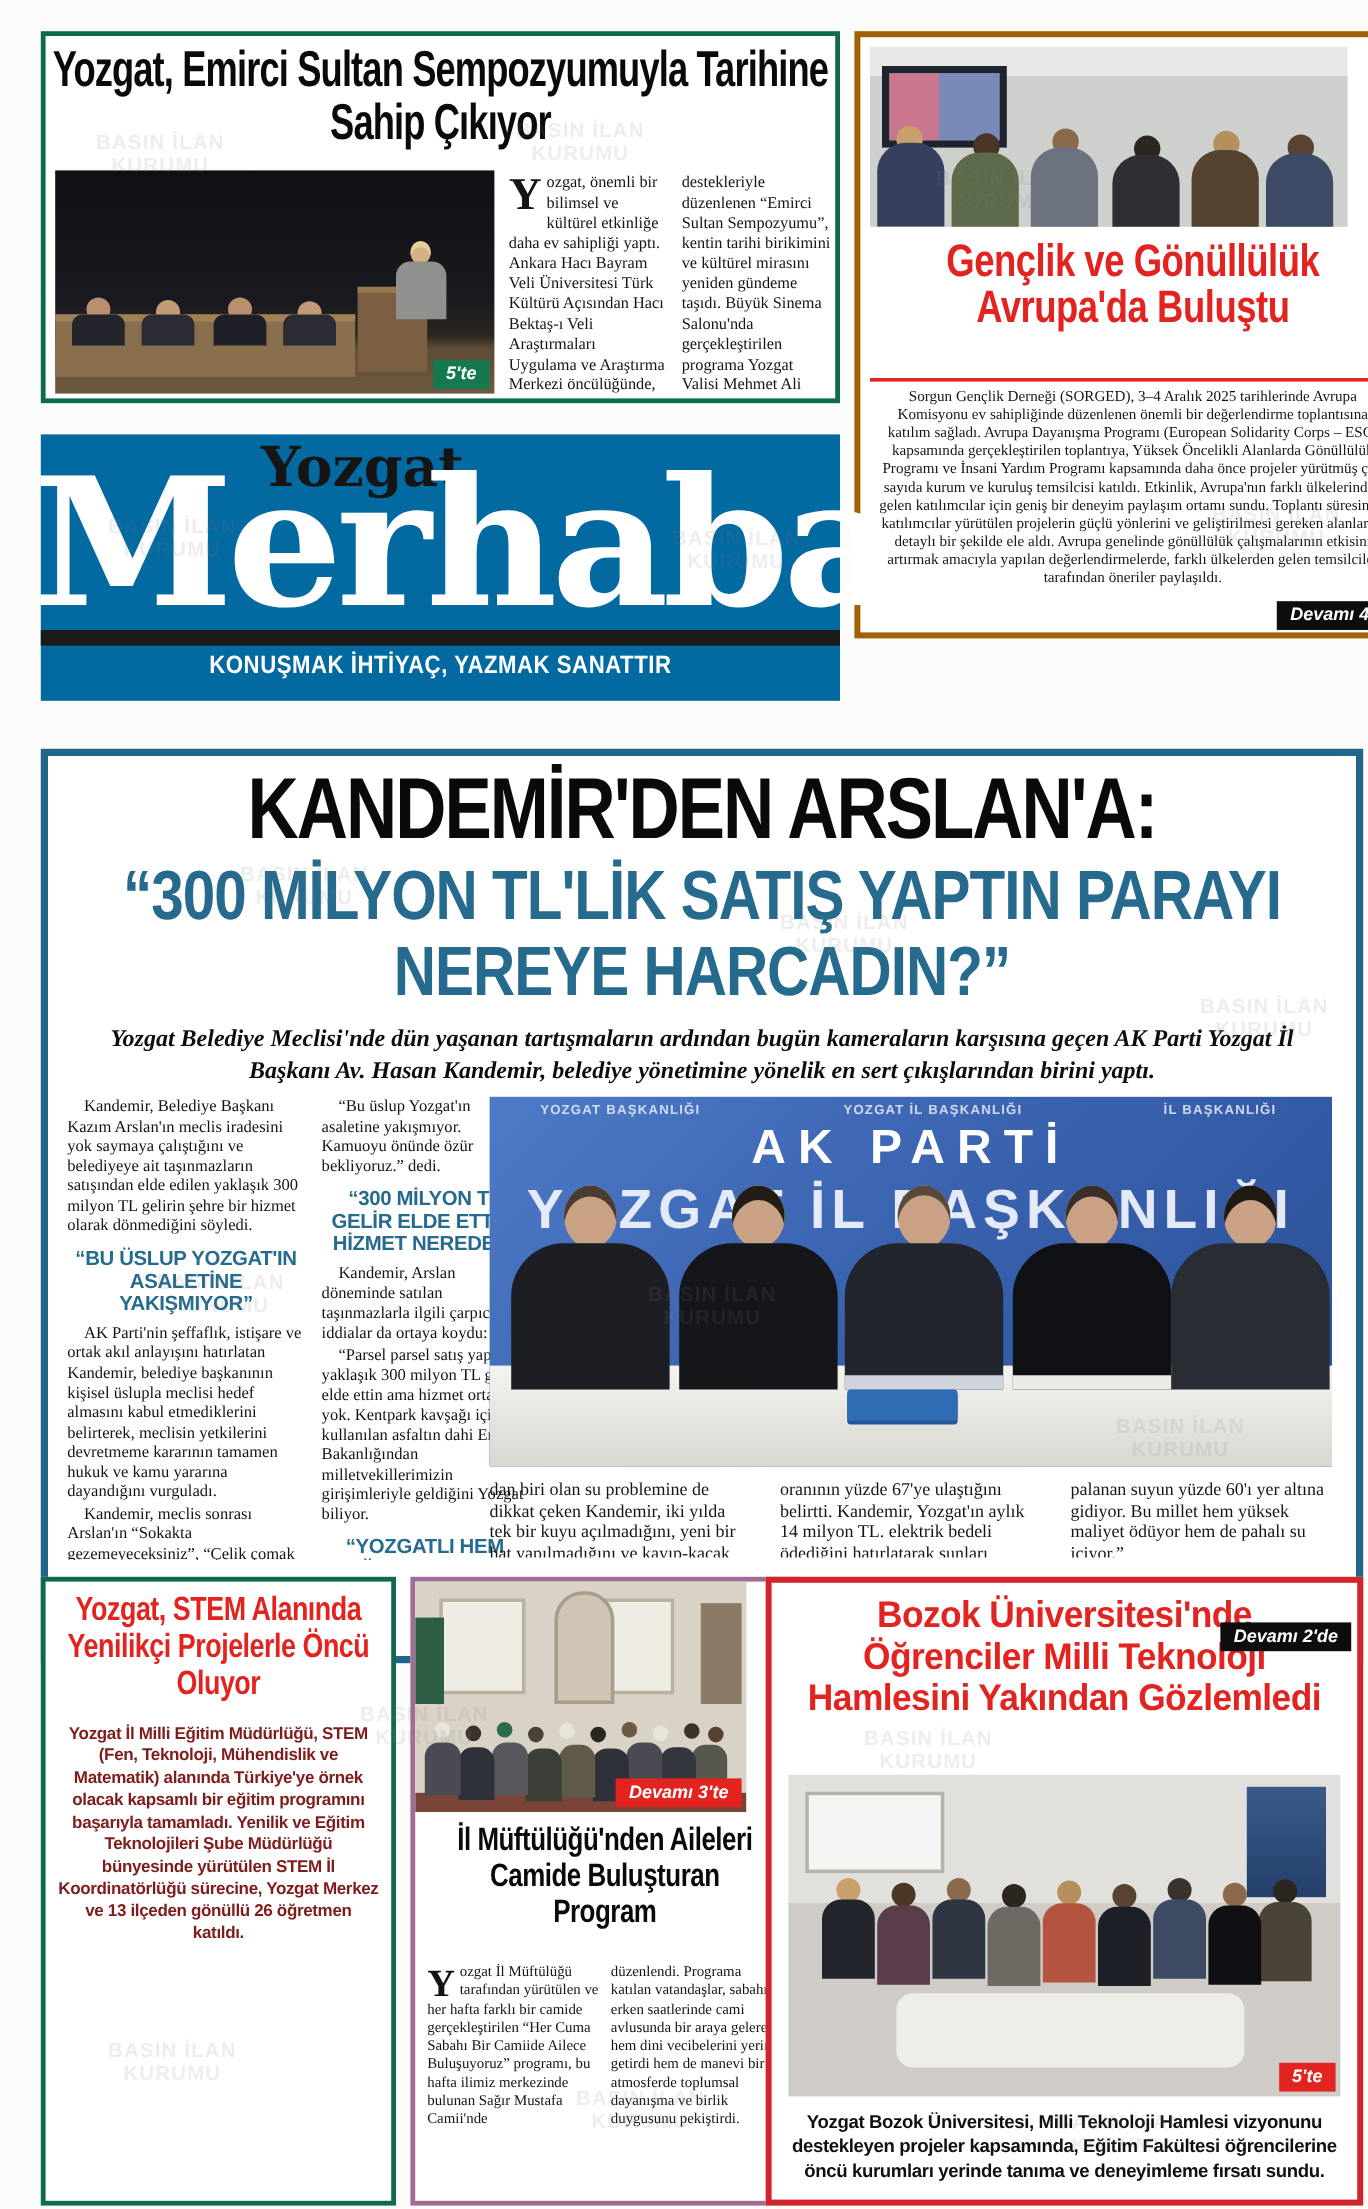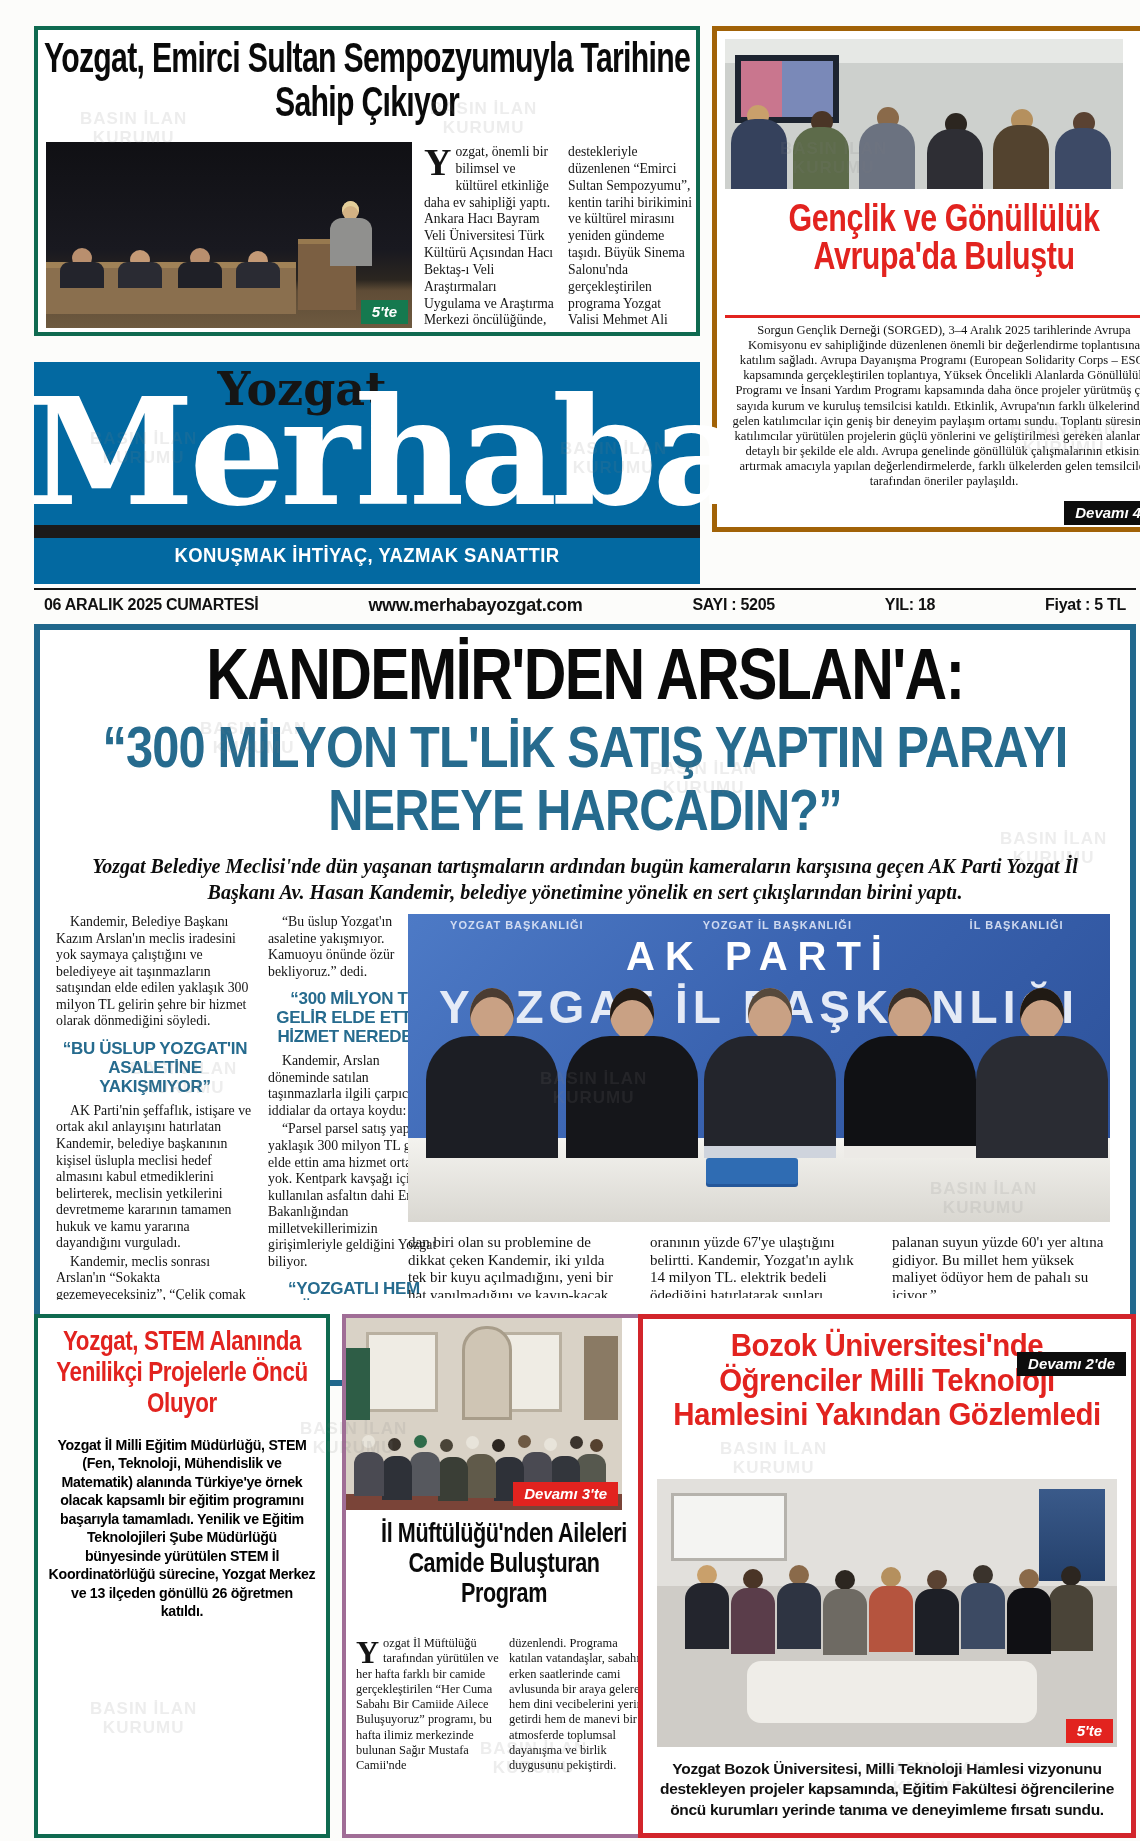--- a/index.html
+++ b/index.html
@@ -64,21 +64,21 @@
             background:linear-gradient(#f4f3ef,#d9d7d1);}
   .ak-book{position:absolute;left:298px;bottom:38px;width:92px;height:26px;background:#2f6cb3;
            border-radius:3px;box-shadow:0 3px 0 #24579a;}
   .ak-person{position:absolute;bottom:64px;width:132px;height:170px;}
   .ak-torso{position:absolute;bottom:0;left:0;width:132px;height:122px;border-radius:44px 44px 0 0;}
   .ak-head{position:absolute;top:0;left:44px;width:44px;height:52px;border-radius:50%;
            background:#c9a184;box-shadow:inset 0 11px 0 #3a2e26;}
   
   .stem-box{left:34px;top:1314px;width:296px;height:524px;border:4px solid #0f6a50;}
   .stem-body{position:absolute;left:10px;right:10px;top:118px;text-align:center;
-             font:bold 14.2px/1.3 "Liberation Sans",sans-serif;color:#000000;letter-spacing:-0.3px;}
+             font:bold 14.2px/1.3 "Liberation Sans",sans-serif;color:#7f1d1d;letter-spacing:-0.3px;}
   .mufti-box{left:342px;top:1314px;width:324px;height:524px;border:4px solid #a06d96;}
   .mufti-cols{position:absolute;left:10px;right:10px;top:318px;bottom:8px;display:flex;gap:10px;}
   .mufti-col{flex:1;font-size:12.4px;line-height:1.23;overflow:hidden;}
   .bozok-box{left:638px;top:1314px;width:498px;height:524px;border:5px solid #d2252b;}
   .bozok-body{position:absolute;left:16px;right:16px;top:440px;text-align:center;
               font:bold 15.5px/1.32 "Liberation Sans",sans-serif;color:#101010;letter-spacing:-0.3px;}
   
   .stamp{position:absolute;}
 </style>
 </head>
@@ -117,27 +117,20 @@
     <div class="badge black" style="right:2px;bottom:2px;">Devamı 4'te</div>
   </div>
 
   <div class="box mast">
     <div class="mast-overline">Yozgat</div>
     <div class="mast-title">Merhaba</div>
     <div class="mast-stripe"></div>
     <div class="mast-tagline sqz" style="--w:700px;--s:.88;font-size:21px;line-height:1;letter-spacing:0.5px;">KONUŞMAK İHTİYAÇ, YAZMAK SANATTIR</div>
   </div>
 
-  <div class="dateline">
-    <span>06 ARALIK 2025 CUMARTESİ</span>
-    <span class="site">www.merhabayozgat.com</span>
-    <span>SAYI : 5205</span>
-    <span>YIL: 18</span>
-    <span>Fiyat : 5 TL</span>
-  </div>
 
   <div class="box main-box">
     <div class="sqz" style="--w:1340px;--s:.82;font-size:72px;line-height:1;letter-spacing:-2px;color:#0a0a0a;margin-top:8px;">KANDEMİR'DEN ARSLAN'A:</div>
     <div class="sqz" style="--w:1300px;--s:.84;font-size:58px;line-height:1.08;letter-spacing:-1px;color:#266b8e;margin-top:6px;">“300 MİLYON TL'LİK SATIŞ YAPTIN PARAYI NEREYE HARCADIN?”</div>
     <div class="main-deck">Yozgat Belediye Meclisi'nde dün yaşanan tartışmaların ardından bugün kameraların karşısına geçen AK Parti Yozgat İl Başkanı Av. Hasan Kandemir, belediye yönetimine yönelik en sert çıkışlarından birini yaptı.</div>
 
     <div class="m-col serifp" style="left:16px;width:198px;">
       <p>Kandemir, Belediye Başkanı Kazım Arslan'ın meclis iradesini yok saymaya çalıştığını ve belediyeye ait taşınmazların satışından elde edilen yaklaşık 300 milyon TL gelirin şehre bir hizmet olarak dönmediğini söyledi.</p>
       <div class="col-sub">“BU ÜSLUP YOZGAT'IN ASALETİNE YAKIŞMIYOR”</div>
       <p>AK Parti'nin şeffaflık, istişare ve ortak akıl anlayışını hatırlatan Kandemir, belediye başkanının kişisel üslupla meclisi hedef almasını kabul etmediklerini belirterek, meclisin yetkilerini devretmeme kararının tamamen hukuk ve kamu yararına dayandığını vurguladı.</p>

